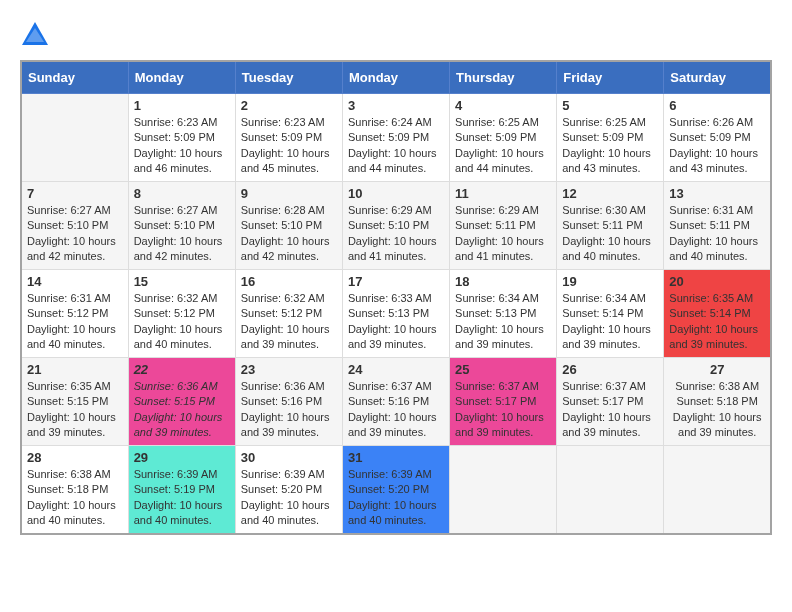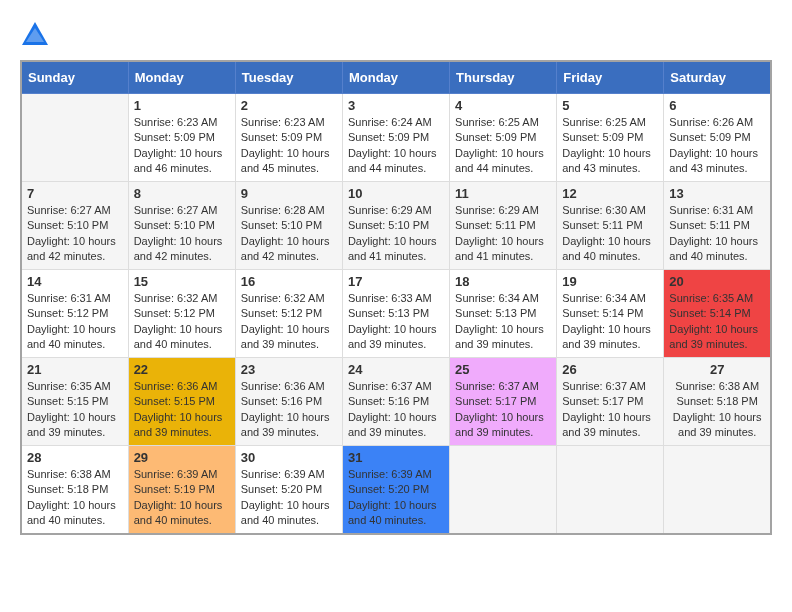--- a/index.html
+++ b/index.html
@@ -208,51 +208,51 @@
         <td style="background-color: #ef4444;">
           <div class="day-number">20</div>
           <div class="day-info">Sunrise: 6:35 AM<br>Sunset: 5:14 PM<br>Daylight: 10 hours<br>and 39 minutes.</div>
         </td>
       </tr>
       <tr class="week-row">
         <td style="background-color: rgb(245, 245, 245);">
           <div class="day-number">21</div>
           <div class="day-info">Sunrise: 6:35 AM<br>Sunset: 5:15 PM<br>Daylight: 10 hours<br>and 39 minutes.</div>
         </td>
-        <td style="background-color: #eab308;">
+        <td style="background-color: #ec4899; font-style: italic;">
           <div class="day-number">22</div>
           <div class="day-info">Sunrise: 6:36 AM<br>Sunset: 5:15 PM<br>Daylight: 10 hours<br>and 39 minutes.</div>
         </td>
         <td style="background-color: rgb(245, 245, 245);">
           <div class="day-number">23</div>
           <div class="day-info">Sunrise: 6:36 AM<br>Sunset: 5:16 PM<br>Daylight: 10 hours<br>and 39 minutes.</div>
         </td>
         <td style="background-color: rgb(245, 245, 245);">
           <div class="day-number">24</div>
           <div class="day-info">Sunrise: 6:37 AM<br>Sunset: 5:16 PM<br>Daylight: 10 hours<br>and 39 minutes.</div>
         </td>
-        <td style="background-color: #f0abfc;">
+        <td style="background-color: #ec4899;">
           <div class="day-number">25</div>
           <div class="day-info">Sunrise: 6:37 AM<br>Sunset: 5:17 PM<br>Daylight: 10 hours<br>and 39 minutes.</div>
         </td>
         <td style="background-color: rgb(245, 245, 245);">
           <div class="day-number">26</div>
           <div class="day-info">Sunrise: 6:37 AM<br>Sunset: 5:17 PM<br>Daylight: 10 hours<br>and 39 minutes.</div>
         </td>
         <td style="background-color: rgb(245, 245, 245); text-align: center;">
           <div class="day-number">27</div>
           <div class="day-info">Sunrise: 6:38 AM<br>Sunset: 5:18 PM<br>Daylight: 10 hours<br>and 39 minutes.</div>
         </td>
       </tr>
       <tr class="week-row">
         <td style="background-color: rgb(255, 255, 255);">
           <div class="day-number">28</div>
           <div class="day-info">Sunrise: 6:38 AM<br>Sunset: 5:18 PM<br>Daylight: 10 hours<br>and 40 minutes.</div>
         </td>
-        <td style="background-color: #fdba74;">
+        <td style="background-color: #5eead4;">
           <div class="day-number">29</div>
           <div class="day-info">Sunrise: 6:39 AM<br>Sunset: 5:19 PM<br>Daylight: 10 hours<br>and 40 minutes.</div>
         </td>
         <td style="background-color: rgb(255, 255, 255);">
           <div class="day-number">30</div>
           <div class="day-info">Sunrise: 6:39 AM<br>Sunset: 5:20 PM<br>Daylight: 10 hours<br>and 40 minutes.</div>
         </td>
         <td style="background-color: #3b82f6;">
           <div class="day-number">31</div>
           <div class="day-info">Sunrise: 6:39 AM<br>Sunset: 5:20 PM<br>Daylight: 10 hours<br>and 40 minutes.</div>

